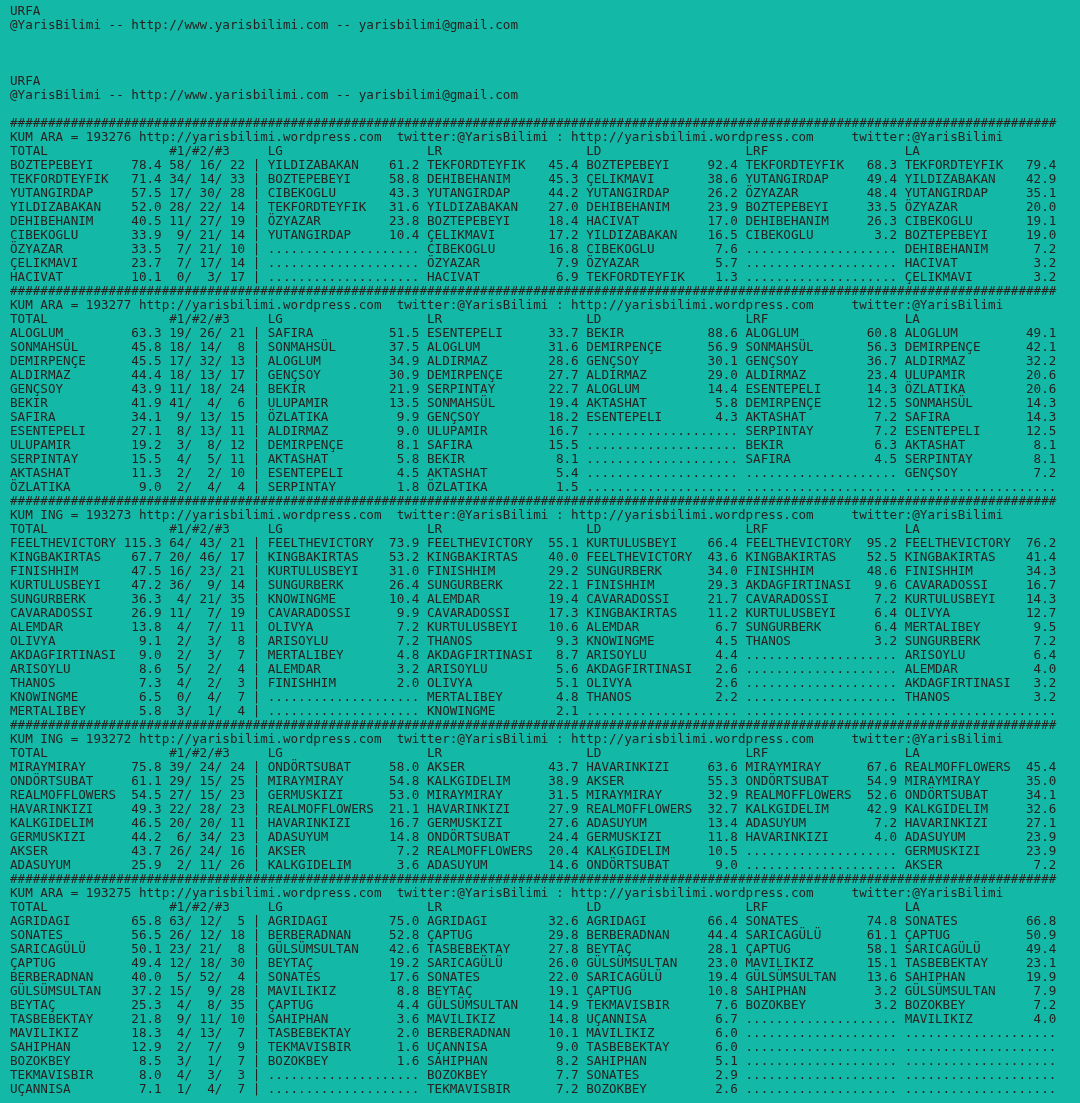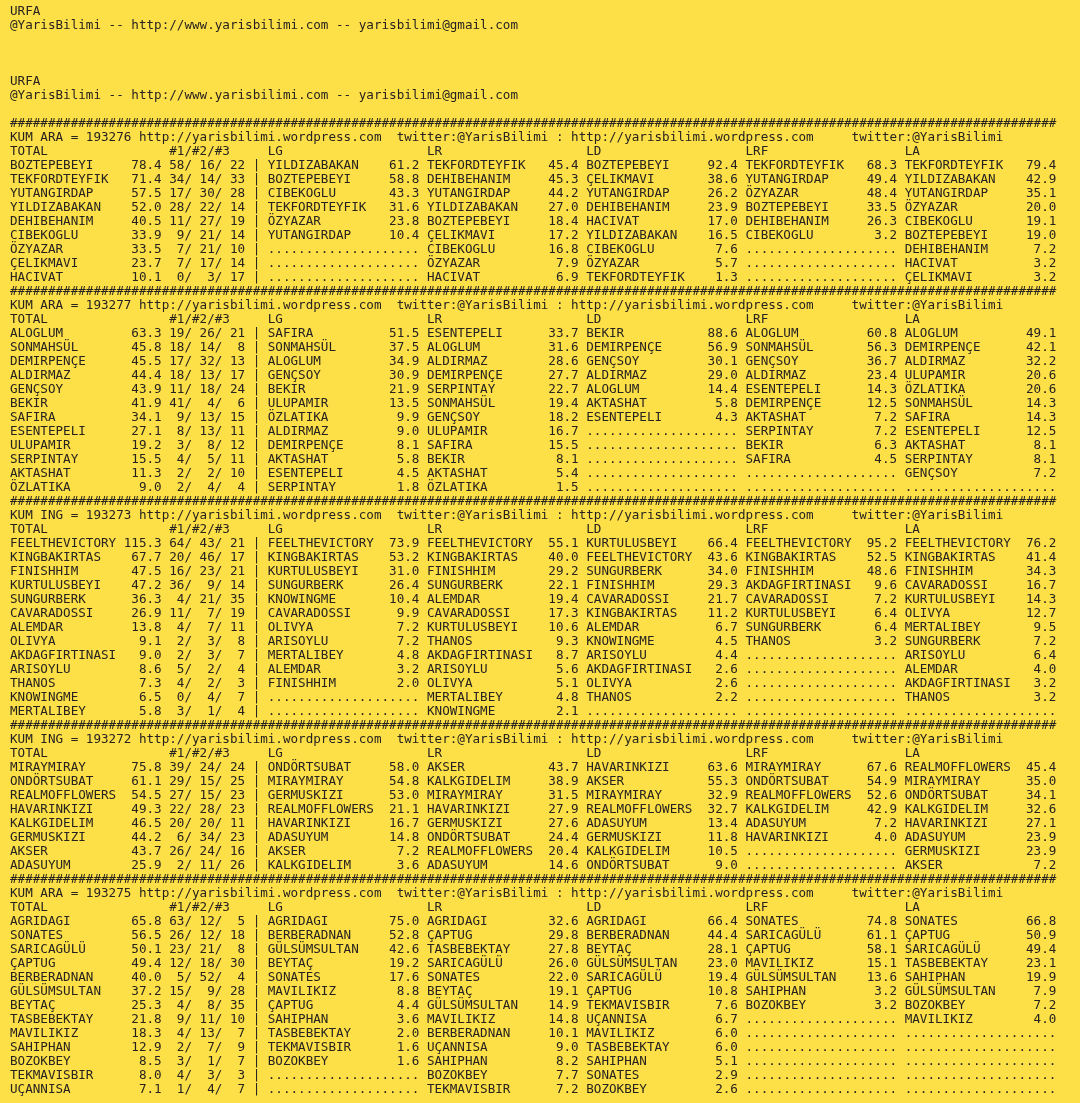--- a/index.html
+++ b/index.html
@@ -5,21 +5,21 @@
   html, body {
     margin: 0; padding: 0;
     background: #fcf1e7;
     width: 1080px; height: 1103px;
     overflow: hidden;
   }
   #screen {
     box-sizing: border-box;
     width: 1080px; height: 1103px;
     padding: 4px 0 0 10px;
-    background: #fde047;
+    background: #14b8a6;
     color: #262220;
     font-family: "DejaVu Sans Mono", "Liberation Mono", monospace;
     font-size: 12.6px;
     line-height: 14px;
   }
   pre, .line {
     margin: 0; padding: 0;
     font: inherit;
     white-space: pre;
   }

